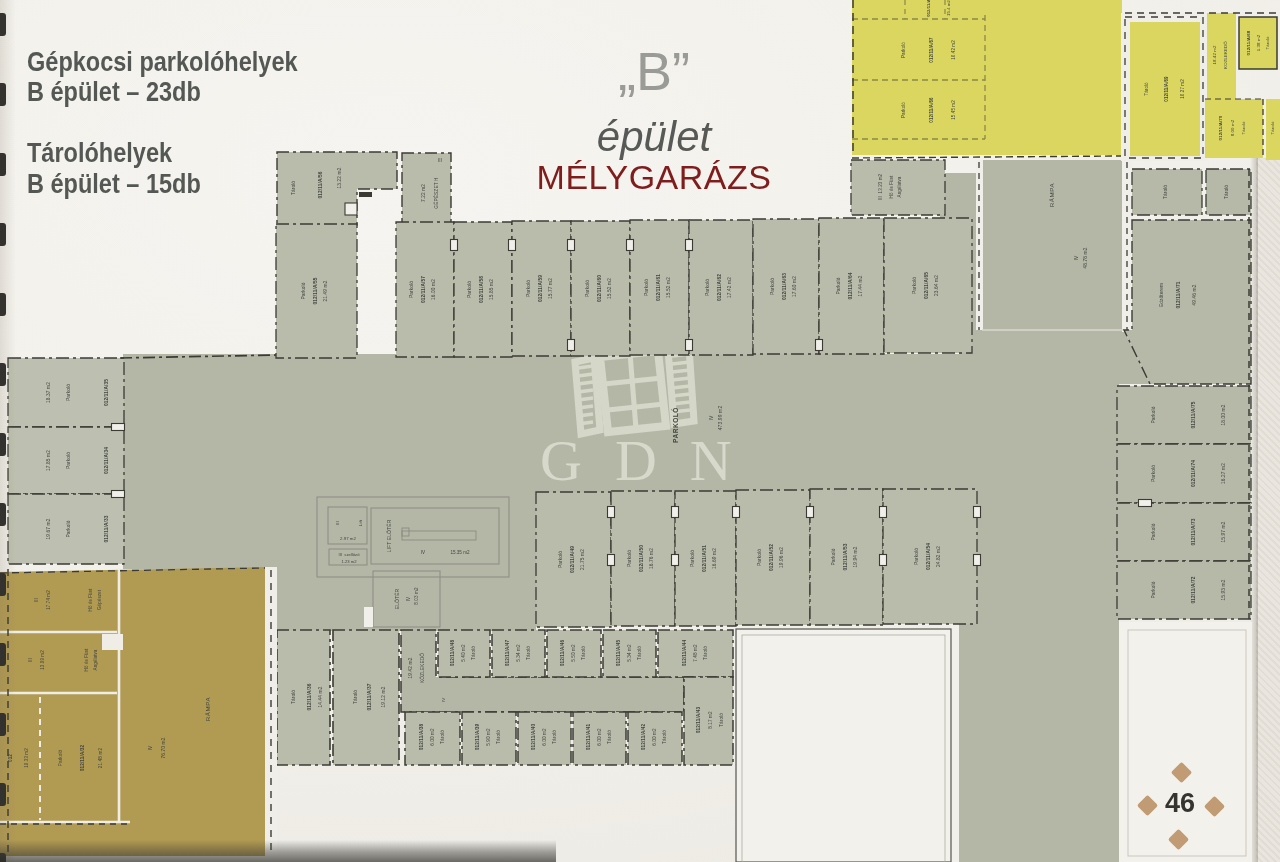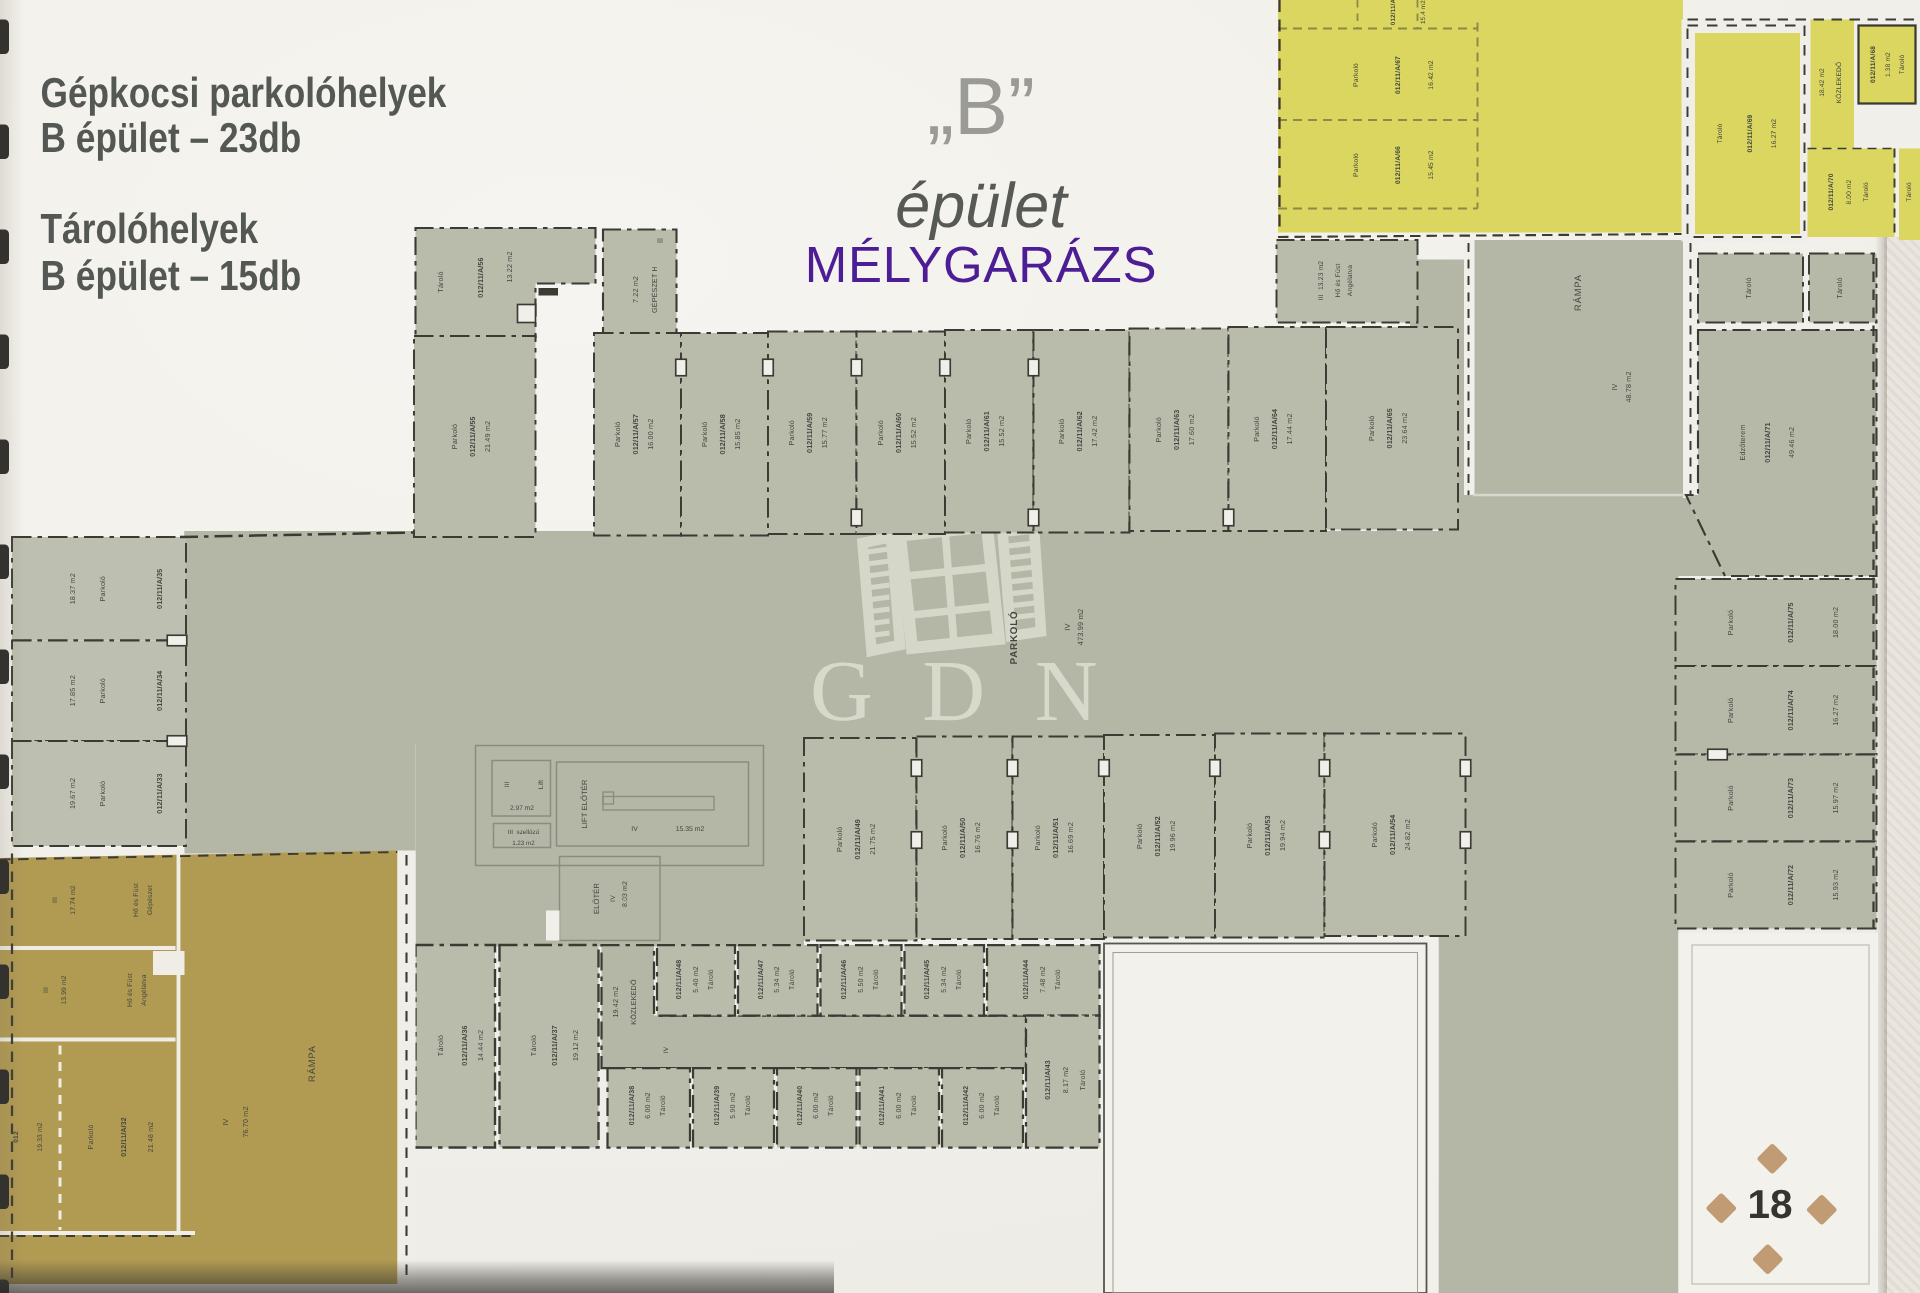--- a/index.html
+++ b/index.html
@@ -571,21 +571,21 @@
 <rect x="742" y="635" width="203" height="227" fill="none" stroke="#a0a098" stroke-width="0.7"></rect>
 </svg>
 
 <div class="abs" style="left:27px;top:46px;font-size:28px;font-weight:bold;color:#545854;transform:scale(0.84,1);transform-origin:0 0;white-space:nowrap;">Gépkocsi parkolóhelyek</div>
 <div class="abs" style="left:27px;top:76px;font-size:28px;font-weight:bold;color:#545854;transform:scale(0.84,1);transform-origin:0 0;white-space:nowrap;">B épület – 23db</div>
 <div class="abs" style="left:27px;top:137px;font-size:28px;font-weight:bold;color:#545854;transform:scale(0.84,1);transform-origin:0 0;white-space:nowrap;">Tárolóhelyek</div>
 <div class="abs" style="left:27px;top:168px;font-size:28px;font-weight:bold;color:#545854;transform:scale(0.84,1);transform-origin:0 0;white-space:nowrap;">B épület – 15db</div>
 
 <div class="abs" style="left:504px;top:40px;width:300px;text-align:center;font-size:54px;color:#9a9a96;">„B”</div>
 <div class="abs" style="left:504px;top:113px;width:300px;text-align:center;font-size:42px;color:#565955;font-style:italic;">épület</div>
-<div class="abs" style="left:484px;top:158px;width:340px;text-align:center;font-size:34px;color:#4c1d95;letter-spacing:0.5px;">MÉLYGARÁZS</div>
+<div class="abs" style="left:484px;top:158px;width:340px;text-align:center;font-size:34px;color:#7f1d1d;letter-spacing:0.5px;">MÉLYGARÁZS</div>
 
 <div class="abs" style="left:0;top:0;width:16px;height:862px;background:linear-gradient(90deg,rgba(125,115,95,.18),rgba(125,115,95,0));"></div>
 
 <div>
 <div class="abs" style="left:0;top:13px;width:6px;height:23px;background:#33322e;border-radius:0 3px 3px 0;"></div>
 <div class="abs" style="left:0;top:83px;width:6px;height:23px;background:#33322e;border-radius:0 3px 3px 0;"></div>
 <div class="abs" style="left:0;top:153px;width:6px;height:23px;background:#33322e;border-radius:0 3px 3px 0;"></div>
 <div class="abs" style="left:0;top:223px;width:6px;height:23px;background:#33322e;border-radius:0 3px 3px 0;"></div>
 <div class="abs" style="left:0;top:293px;width:6px;height:23px;background:#33322e;border-radius:0 3px 3px 0;"></div>
 <div class="abs" style="left:0;top:363px;width:6px;height:23px;background:#33322e;border-radius:0 3px 3px 0;"></div>
@@ -593,20 +593,20 @@
 <div class="abs" style="left:0;top:503px;width:6px;height:23px;background:#33322e;border-radius:0 3px 3px 0;"></div>
 <div class="abs" style="left:0;top:573px;width:6px;height:23px;background:#33322e;border-radius:0 3px 3px 0;"></div>
 <div class="abs" style="left:0;top:643px;width:6px;height:23px;background:#33322e;border-radius:0 3px 3px 0;"></div>
 <div class="abs" style="left:0;top:713px;width:6px;height:23px;background:#33322e;border-radius:0 3px 3px 0;"></div>
 <div class="abs" style="left:0;top:783px;width:6px;height:23px;background:#33322e;border-radius:0 3px 3px 0;"></div>
 <div class="abs" style="left:0;top:853px;width:6px;height:23px;background:#33322e;border-radius:0 3px 3px 0;"></div>
 </div>
 
 <div class="abs" style="left:0;top:840px;width:556px;height:22px;background:linear-gradient(180deg,rgba(60,58,52,0) 0%,rgba(60,58,52,.45) 55%,rgba(45,44,40,.68) 100%);"></div>
 
-<div class="abs" style="left:1150px;top:788px;width:60px;text-align:center;font-size:27px;font-weight:bold;color:#35342f;">18</div>
+<div class="abs" style="left:1150px;top:788px;width:60px;text-align:center;font-size:27px;font-weight:bold;color:#35342f;">46</div>
 
 <div>
 <div class="abs" style="left:1173.5px;top:764.5px;width:15px;height:15px;background:#c19b73;border-radius:2px;transform:rotate(45deg);"></div>
 <div class="abs" style="left:1139.5px;top:797.5px;width:15px;height:15px;background:#c19b73;border-radius:2px;transform:rotate(45deg);"></div>
 <div class="abs" style="left:1206.5px;top:798.5px;width:15px;height:15px;background:#c19b73;border-radius:2px;transform:rotate(45deg);"></div>
 <div class="abs" style="left:1170.5px;top:831.5px;width:15px;height:15px;background:#c19b73;border-radius:2px;transform:rotate(45deg);"></div>
 </div>
 
 </body></html>

